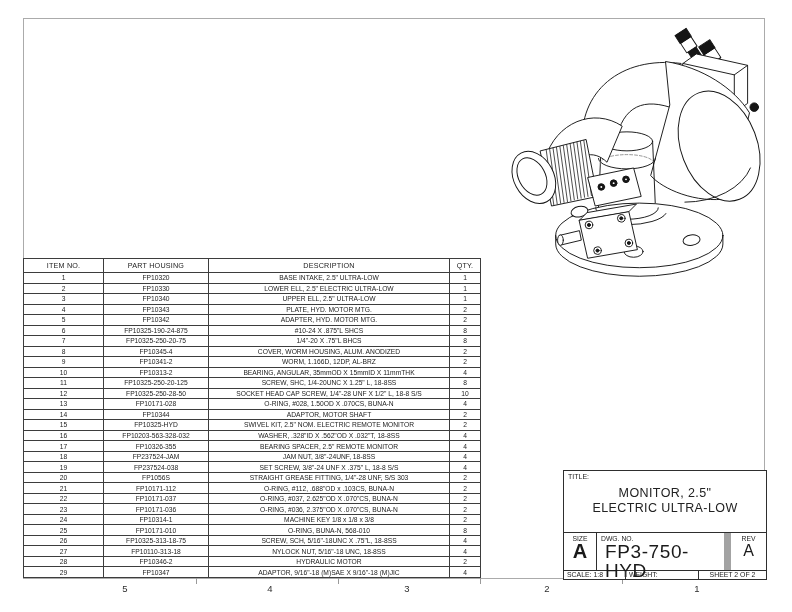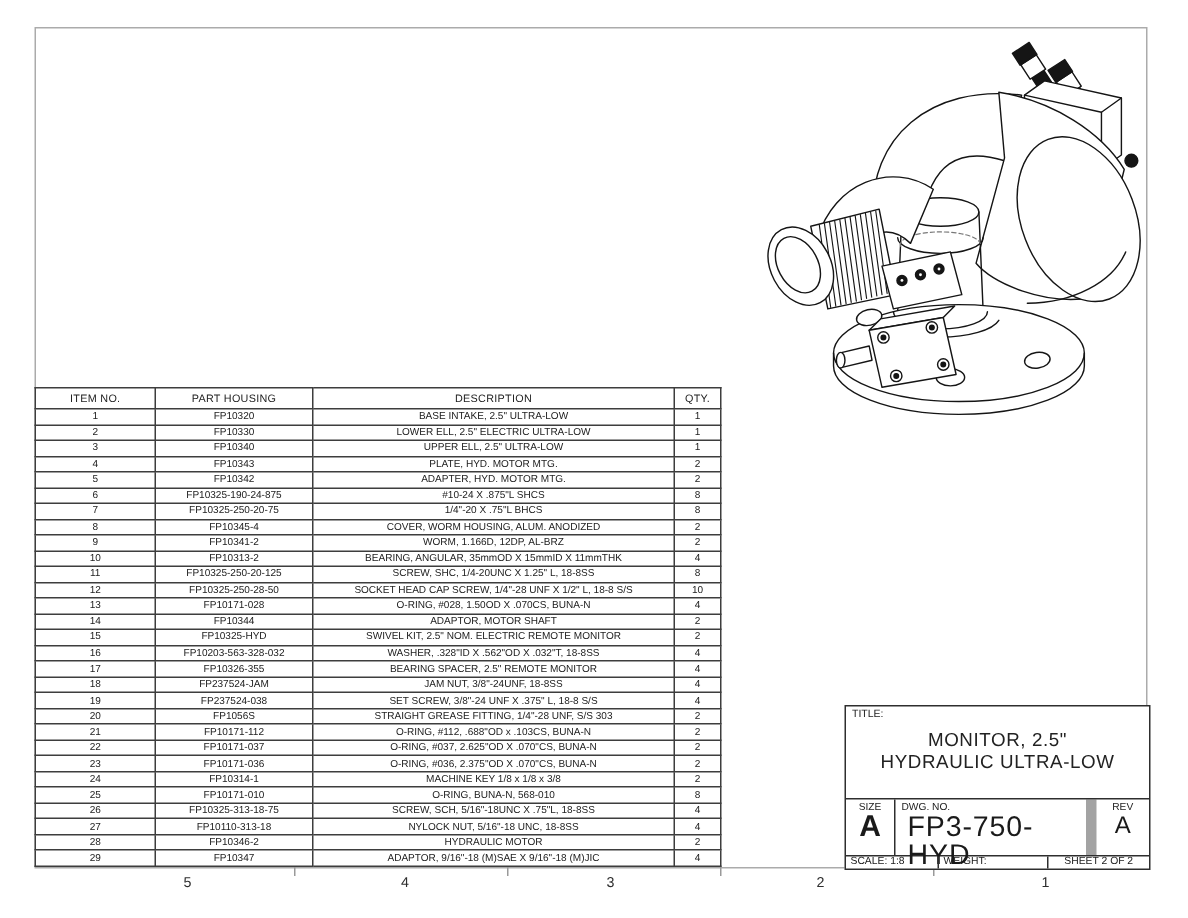--- a/index.html
+++ b/index.html
@@ -331,21 +331,21 @@
   <span class="zl" style="left:270px">4</span>
   <span class="zl" style="left:407px">3</span>
   <span class="zl" style="left:547px">2</span>
   <span class="zl" style="left:697px">1</span>
 
   <div class="tblock">
     <div class="tb-title">
       <div class="tb-title-label">TITLE:</div>
       <div class="tb-title-text">
         <div>MONITOR, 2.5"</div>
-        <div>HYDRAULIC ULTRA-LOW</div>
+        <div>ELECTRIC ULTRA-LOW</div>
       </div>
     </div>
     <div class="tb-mid">
       <div class="cell-size">
         <div class="tb-lbl">SIZE</div>
         <div class="size-val">A</div>
       </div>
       <div class="cell-dwg">
         <div class="tb-lbl">DWG. NO.</div>
         <div class="dwg-val">FP3-750-HYD</div>

